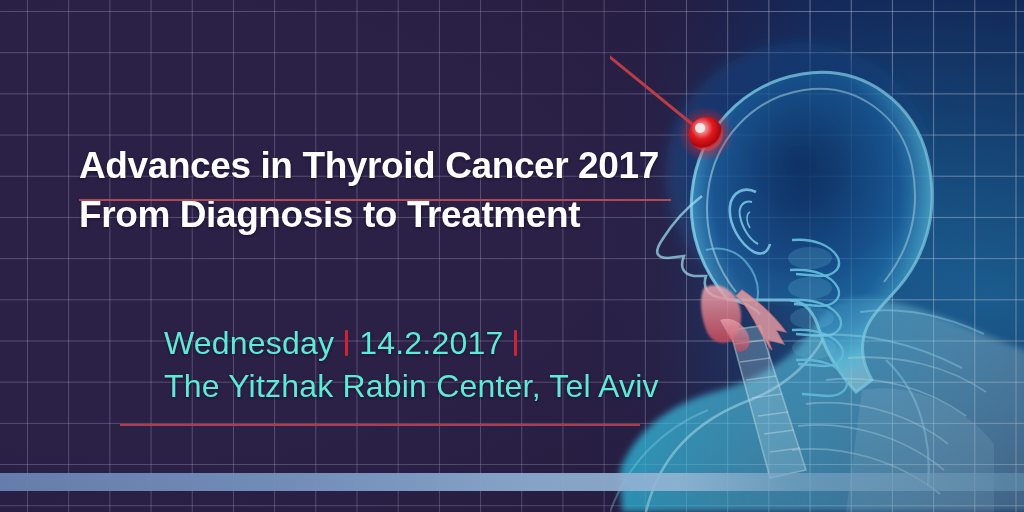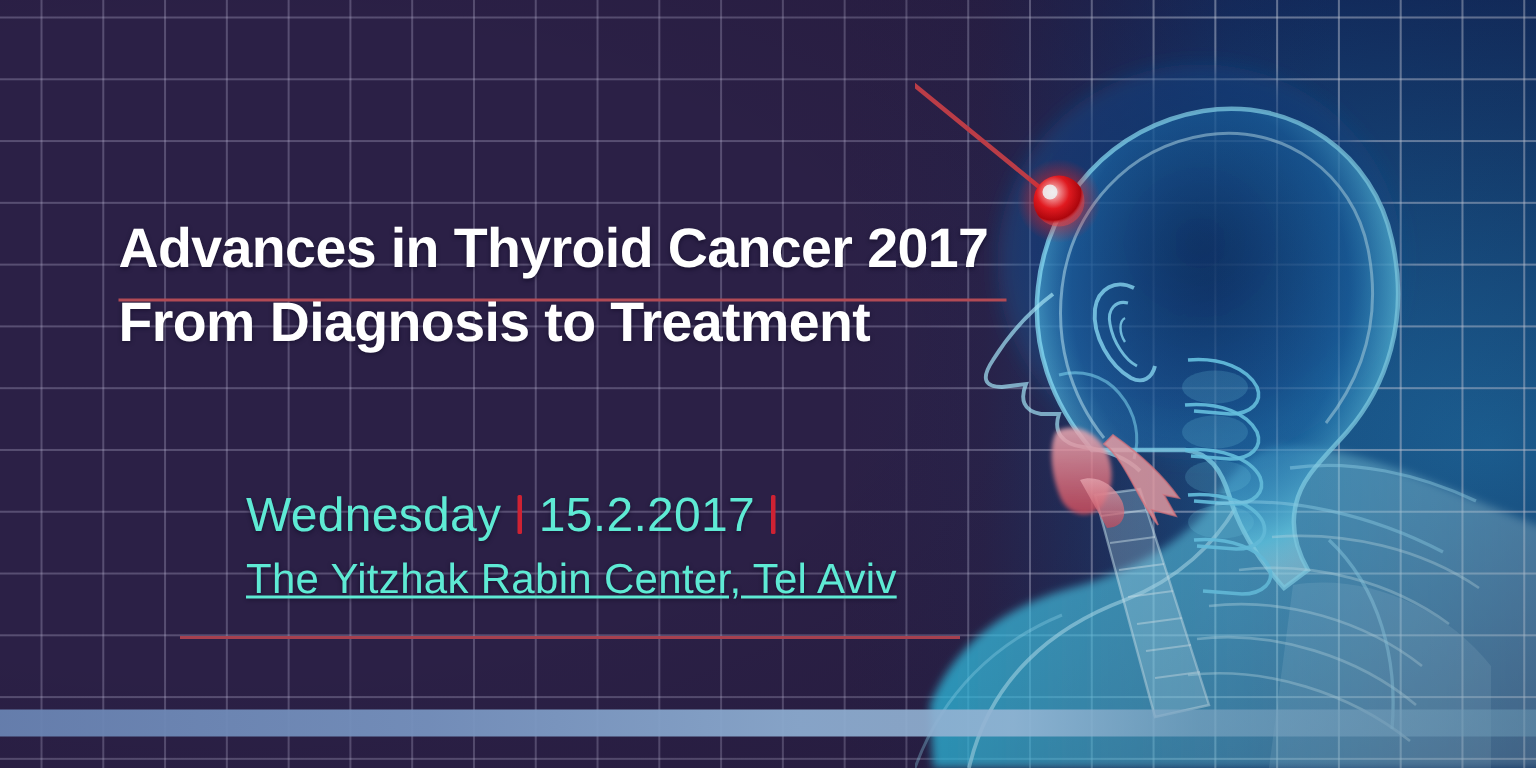--- a/index.html
+++ b/index.html
@@ -72,24 +72,23 @@
     background:#b24a55;
   }
 
   .eventinfo{position:absolute;left:120px;top:322px;width:620px;color:#5eead4;margin-left:44px;}
   .eventinfo .dateline{
     font-size:32px;line-height:42px;white-space:nowrap;font-weight:400;
     letter-spacing:.2px;display:flex;align-items:center;
     text-shadow:0 1px 3px rgba(10,5,30,.5);
   }
   .eventinfo .venue{
-    font-size:28px;line-height:44px;white-space:nowrap;font-weight:400;
+    font-size:32px;line-height:44px;white-space:nowrap;font-weight:400;
     letter-spacing:.2px;
     text-shadow:0 1px 3px rgba(10,5,30,.5);
-    text-decoration:underline;
   }
   .sep{
     display:inline-block;width:3px;height:26px;background:#cf2233;
     margin:0 11px 0 11px;border-radius:1px;flex:0 0 auto;
   }
   .rule-venue{
     position:absolute;left:120px;top:424px;width:520px;height:2px;
     background:#a6404f;
   }
 </style>
@@ -238,20 +237,20 @@
   <div class="headline">
     <div class="line">Advances in Thyroid Cancer 2017</div>
     <div class="line">From Diagnosis to Treatment</div>
   </div>
   <div class="rule-title"></div>
 
   <div class="eventinfo">
     <div class="dateline">
       <span>Wednesday</span>
       <span class="sep"></span>
-      <span>15.2.2017</span>
+      <span>14.2.2017</span>
       <span class="sep"></span>
     </div>
     <div class="venue">The Yitzhak Rabin Center, Tel Aviv</div>
   </div>
   <div class="rule-venue"></div>
 
 </div>
 
 </body></html>

